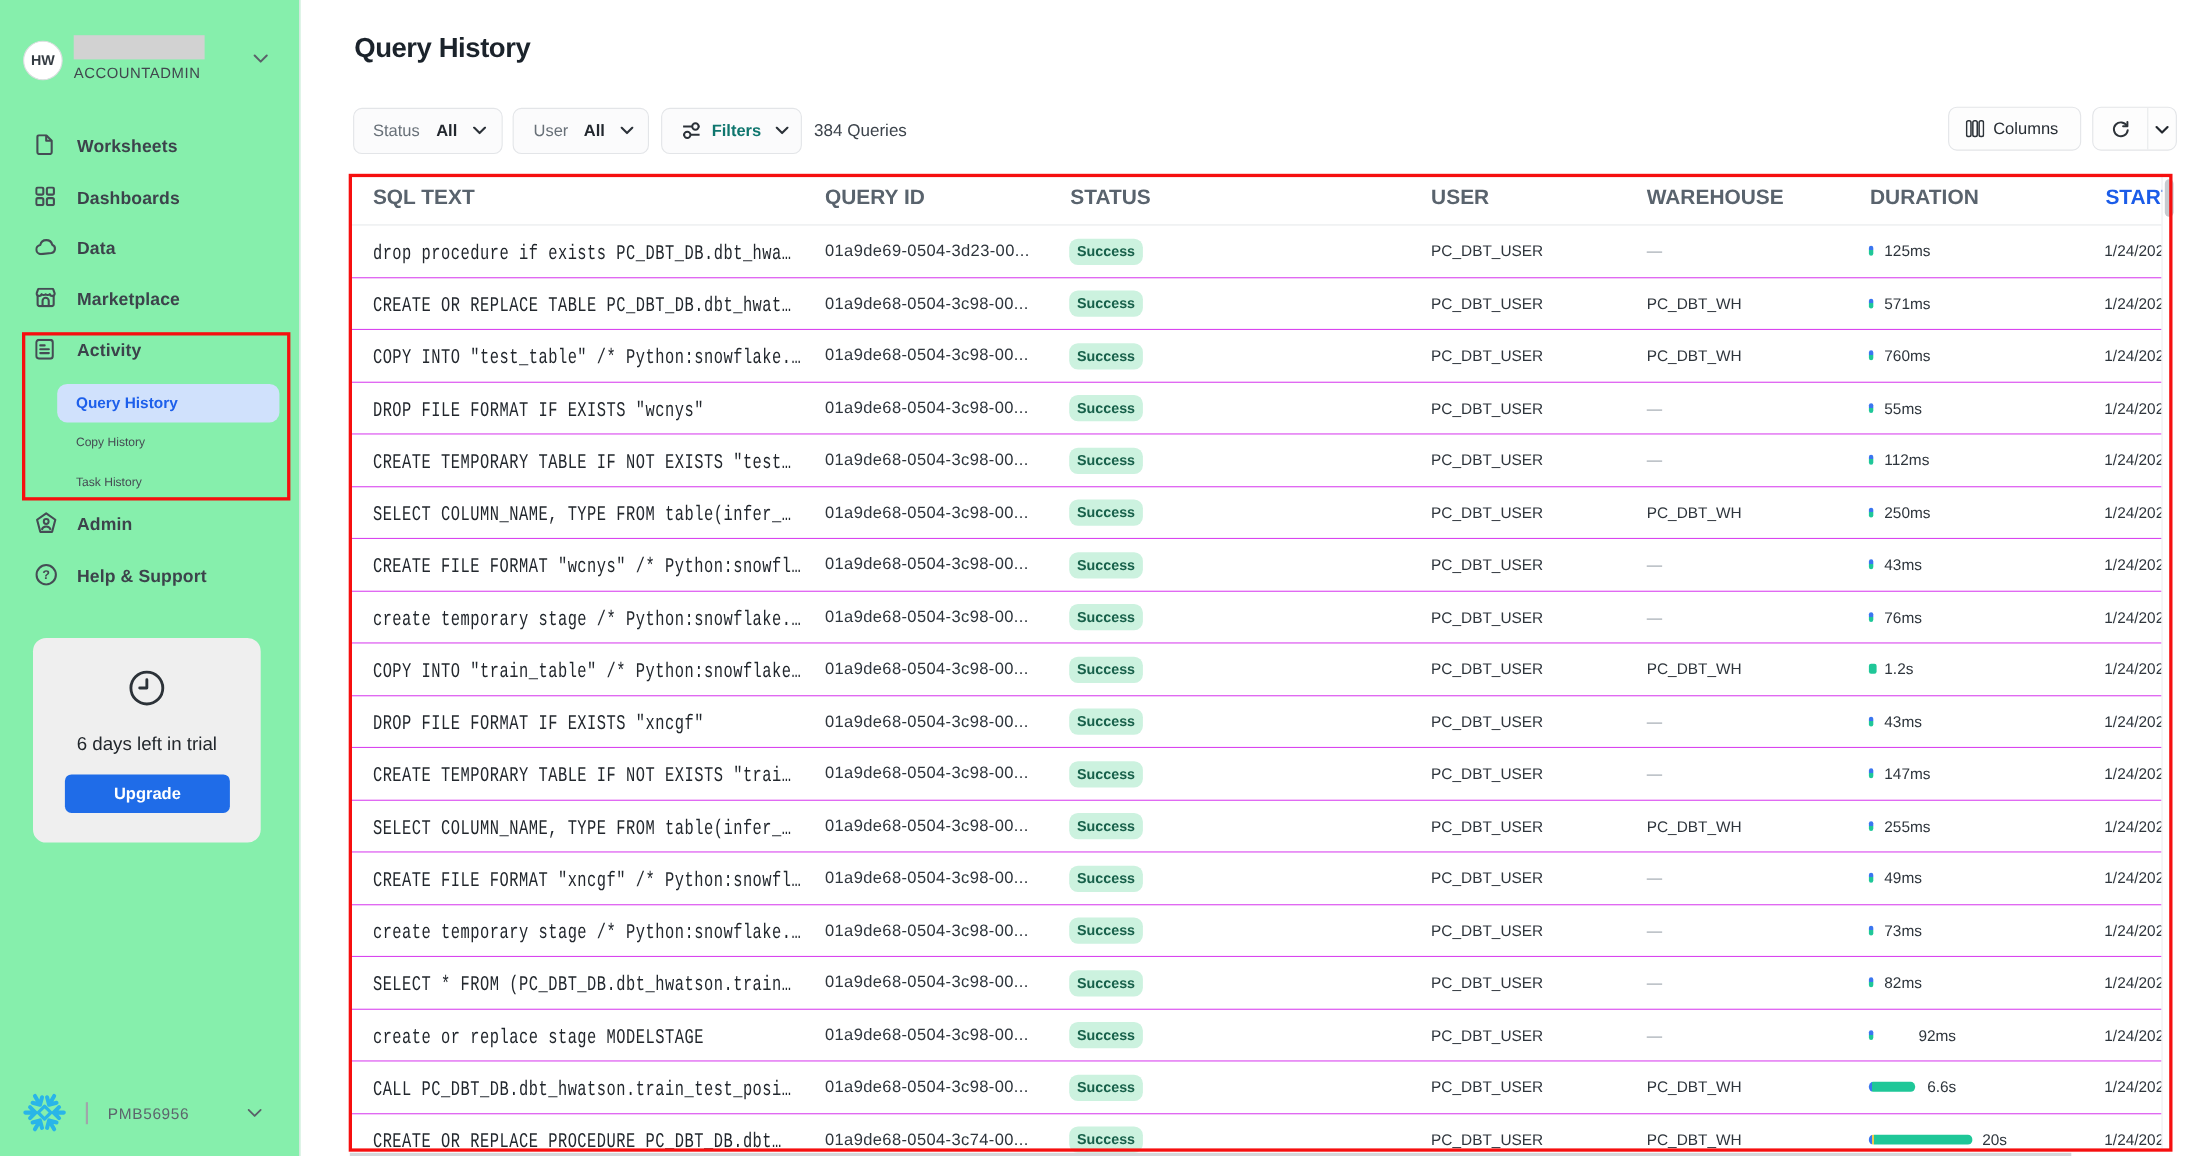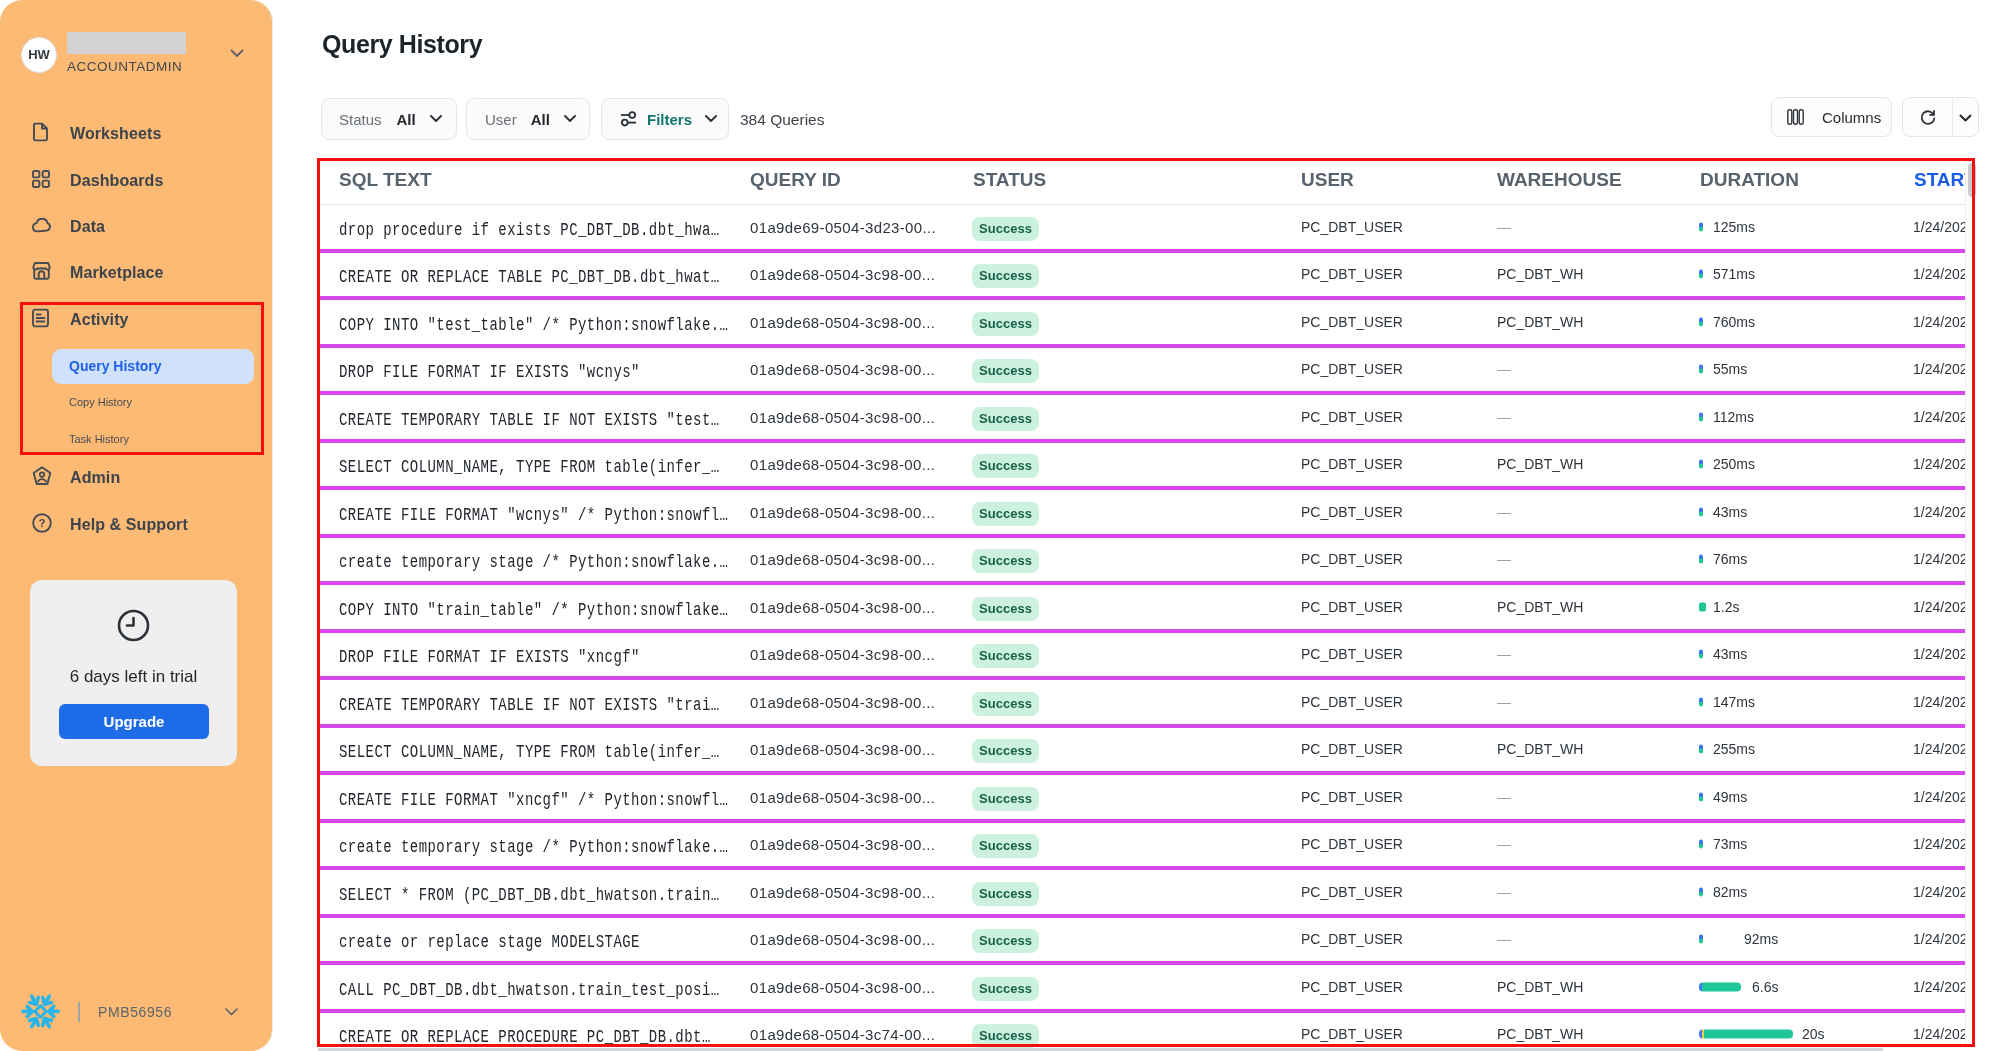--- a/index.html
+++ b/index.html
@@ -1,33 +1,33 @@
 <!DOCTYPE html>
 <html><head>
 <meta charset="utf-8">
 <style>
 * { margin:0; padding:0; box-sizing:border-box; }
 html,body { width:2000px; height:1051px; overflow:hidden; background:#fff;
   font-family:"Liberation Sans", sans-serif; }
 .abs { position:absolute; }
 
 #sidebar { position:absolute; left:0; top:0; width:273px; height:1051px;
-  background:#fdba74; border-right:1px solid #e7e8ea;border-radius:22px; }
+  background:#86efac; border-right:1px solid #e7e8ea; }
 .navrow { position:absolute; left:0; width:273px; height:46px; }
 .navrow .ic { position:absolute; left:32px; top:50%; transform:translateY(-50%); }
 .navrow .lbl { position:absolute; left:70px; top:50%; transform:translateY(-50%);
   font-size:16px; font-weight:700; color:#3c434b; letter-spacing:0.1px; }
 .subrow { position:absolute; left:69px; font-size:11px; color:#454c53; white-space:nowrap; }
 
 .btn { position:absolute; height:42px; border:1px solid #e3e5e8; border-radius:8px;
   background:#fbfbfc; display:flex; align-items:center; }
 .hdrcell { position:absolute; top:172px; font-size:19px; font-weight:700; line-height:16px;
   color:#59636d; letter-spacing:0; white-space:nowrap; }
 .row { position:absolute; left:318px; width:1647px; height:47.5px;
-  border-bottom:4px solid #d946ef; overflow:hidden; }
+  border-bottom:1px solid #d946ef; overflow:hidden; }
 .sql { position:absolute; left:21px; top:calc(50% + 3px);
   transform:translateY(-50%) scaleY(1.36); transform-origin:left center;
   font-family:"Liberation Mono", monospace; font-size:14px; letter-spacing:0.45px;
   color:#22272d; white-space:nowrap; }
 .qid { position:absolute; left:432px; top:50%; transform:translateY(-50%);
   font-size:15px; letter-spacing:0.35px; color:#2e353c; }
 .badge { position:absolute; left:654px; top:11.75px; width:67px; height:24px;
   border-radius:8px; background:#ccf2df; text-align:center; line-height:24px;
   font-size:13px; font-weight:700; color:#17604a; }
 .usr { position:absolute; left:983px; top:50%; transform:translateY(-50%);
@@ -177,21 +177,21 @@
     <line x1="1" y1="12.6" x2="16" y2="12.6" stroke="#2b3138" stroke-width="1.8"></line>
     <circle cx="4.8" cy="12.6" r="2.9" fill="#fbfbfc" stroke="#2b3138" stroke-width="1.8"></circle>
   </svg>
   <span style="font-size:15px;font-weight:700;color:#0f766e;margin-left:8px;">Filters</span>
   <svg style="margin-left:13px;" width="12" height="8" viewBox="0 0 12 8">
       <path d="M1 1 L6 6 L11 1" fill="none" stroke="#2b3138" stroke-width="1.9" stroke-linecap="round" stroke-linejoin="round"></path>
     </svg>
 </div>
 <div class="abs" style="left:740px;top:111px;font-size:15.5px;color:#3d444c;">384 Queries</div>
 
-<div class="btn" style="left:1771px;top:97px;width:121px;height:40px;background:#fdfdfd;padding-left:15px;gap:10px;">
+<div class="btn" style="left:1771px;top:97px;width:121px;height:40px;background:#fdfdfd;padding-left:15px;">
   <svg width="17" height="16" viewBox="0 0 17 16">
     <rect x="0.8" y="0.8" width="4" height="14.4" rx="1.6" fill="none" stroke="#2d3339" stroke-width="1.4"></rect>
     <rect x="6.5" y="0.8" width="4" height="14.4" rx="1.6" fill="none" stroke="#2d3339" stroke-width="1.4"></rect>
     <rect x="12.2" y="0.8" width="4" height="14.4" rx="1.6" fill="none" stroke="#2d3339" stroke-width="1.4"></rect>
   </svg>
   <span style="font-size:15px;color:#262c33;margin-left:8px;">Columns</span>
 </div>
 <div class="btn" style="left:1902px;top:97px;width:77px;height:40px;background:#fdfdfd;">
   <svg class="abs" style="left:16px;top:11px;" width="18" height="18" viewBox="0 0 18 18">
     <path d="M14.6 5.6 A6.3 6.3 0 1 0 15.3 9.3" fill="none" stroke="#2d3339" stroke-width="1.8" stroke-linecap="round"></path>

